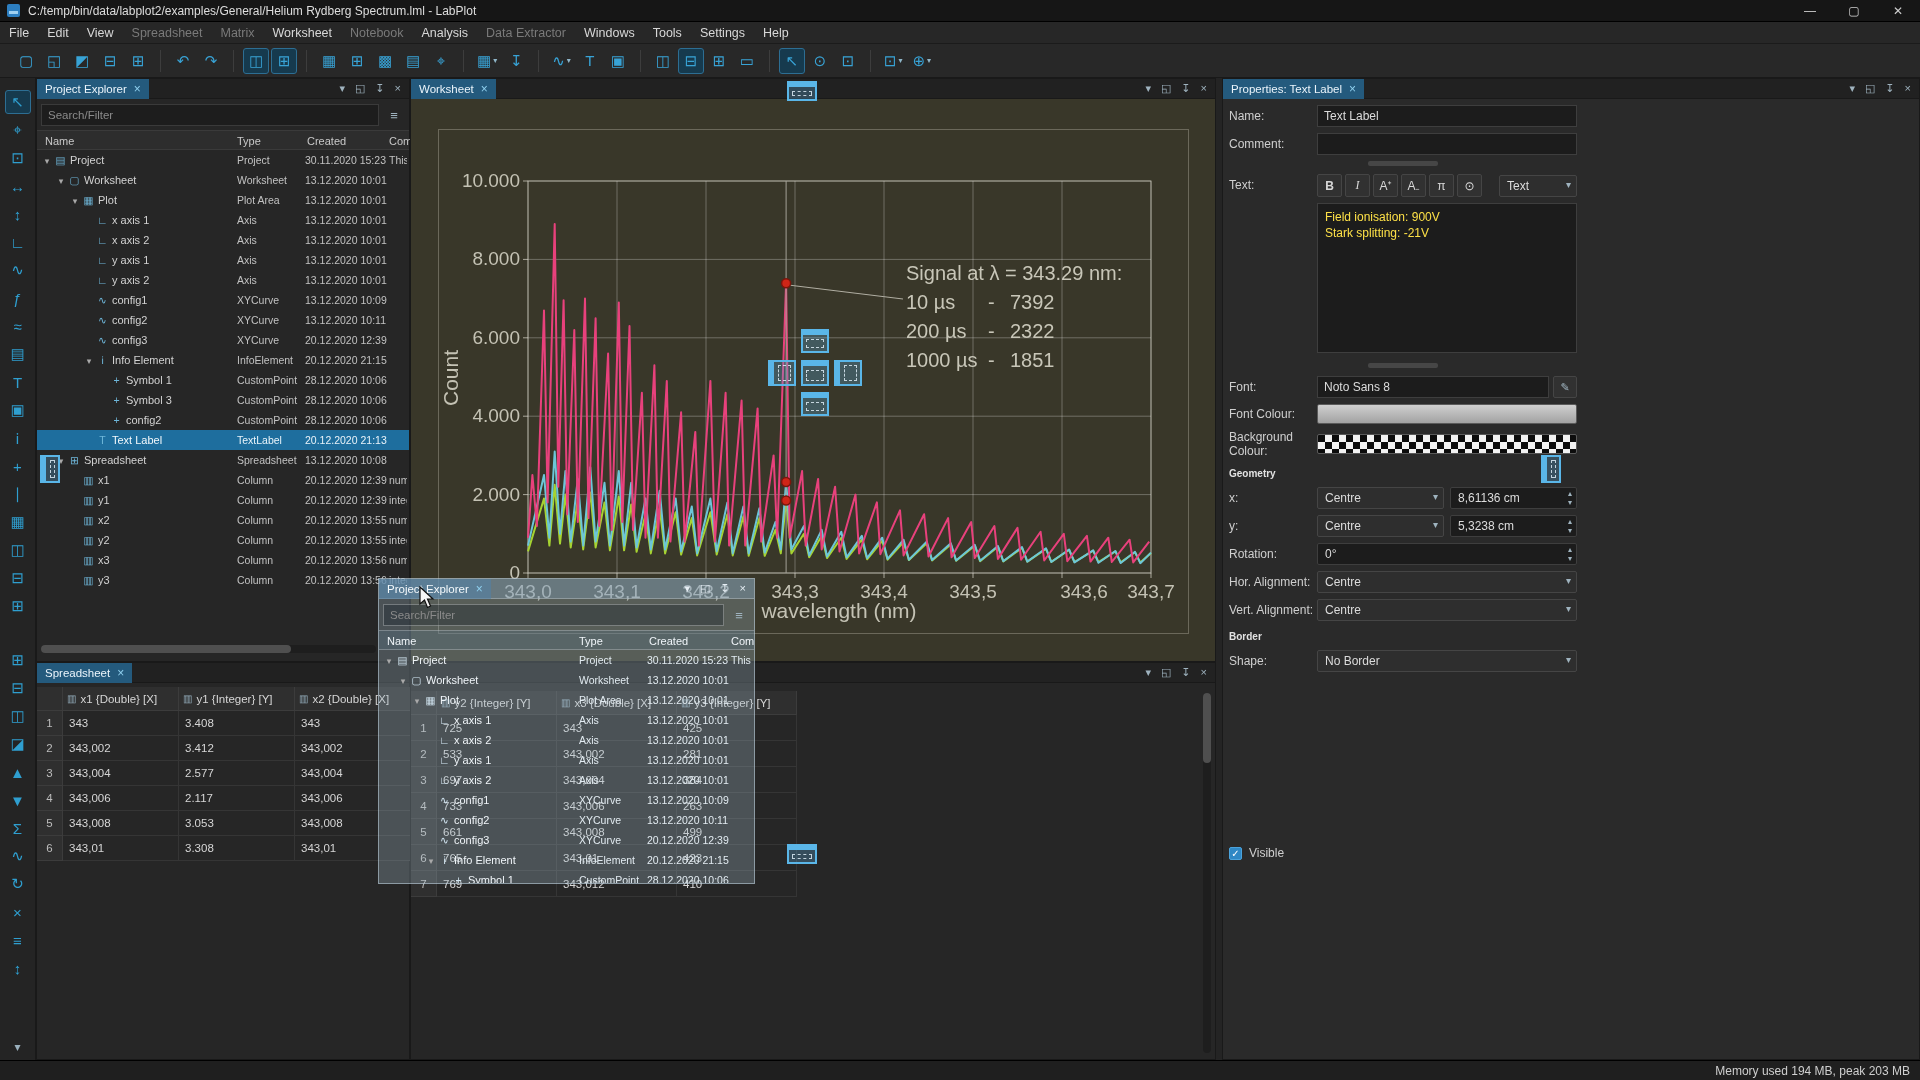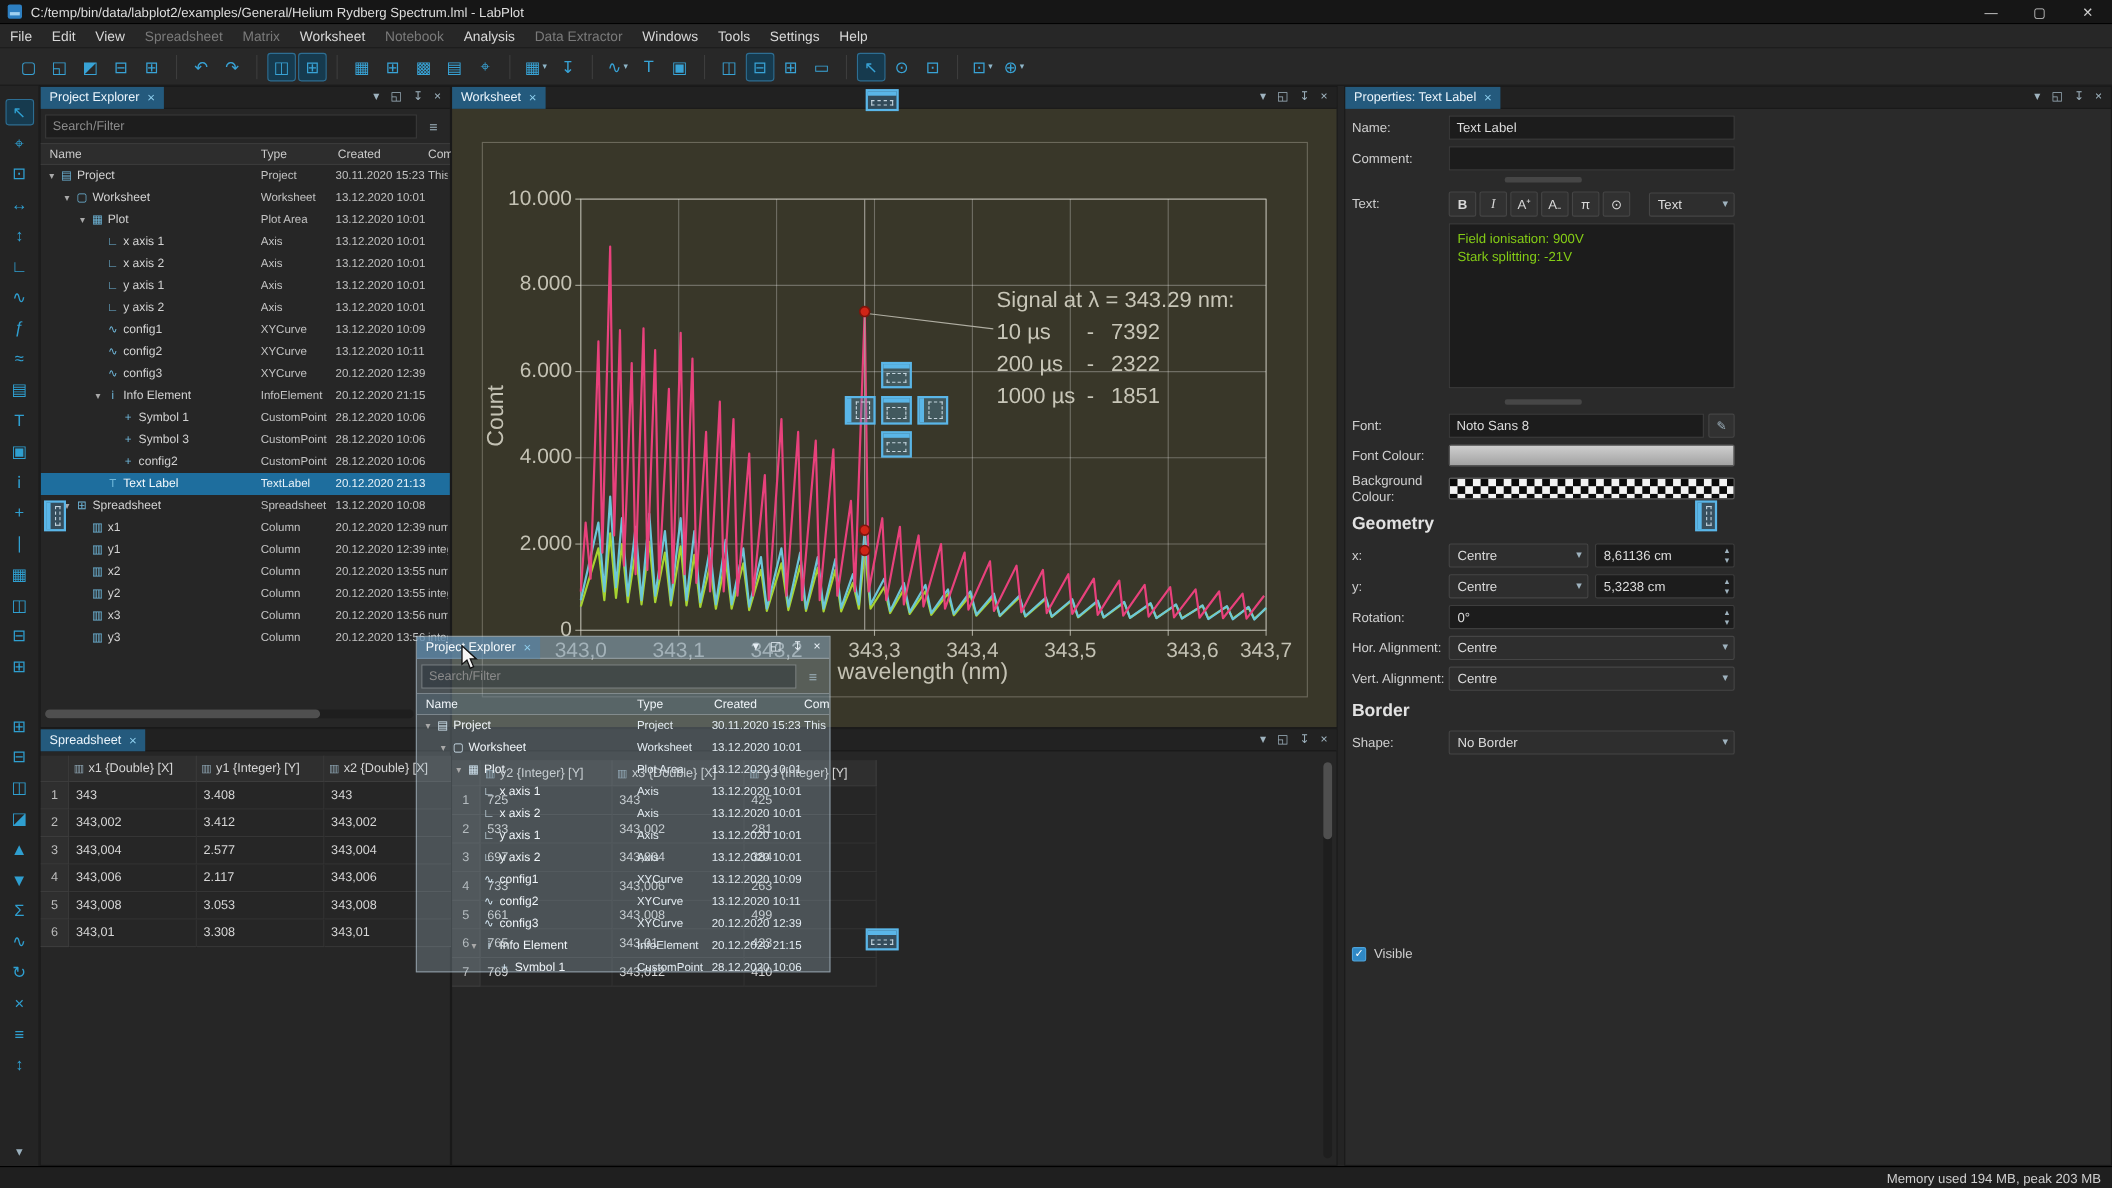--- a/index.html
+++ b/index.html
@@ -94,32 +94,32 @@
   
   .prop-form{position:absolute;left:6px;top:26px;width:348px;}
   .prow{display:flex;align-items:center;margin-bottom:6px;font-size:12px;color:#cfcfcf;}
   .plabel{width:88px;flex:none;}
   .pin{flex:1;height:22px;background:#1c1c1c;border:1px solid #3e3e3e;color:#dcdcdc;font-size:12px;padding:0 6px;outline:none;font-family:"Liberation Sans",sans-serif;}
   .grip{width:70px;height:5px;background:#464646;border-radius:2px;margin:4px auto 8px auto;}
   .txt-toolbar{display:flex;align-items:center;gap:3px;margin-bottom:6px;}
   .fmt-btn{width:25px;height:23px;background:#313131;border:1px solid #454545;border-radius:2px;color:#d8d8d8;
            display:flex;align-items:center;justify-content:center;font-size:12px;}
   .fmt-b{font-weight:bold;} .fmt-i{font-style:italic;font-family:"Liberation Serif",serif;}
-  .txt-area{height:150px;background:#1c1c1c;border:1px solid #3e3e3e;padding:5px 7px;font-size:12px;color:#84cc16;line-height:16px;margin-bottom:4px;}
+  .txt-area{height:150px;background:#1c1c1c;border:1px solid #3e3e3e;padding:5px 7px;font-size:12px;color:#fde047;line-height:16px;margin-bottom:4px;}
   .combo{position:relative;height:22px;background:#2e2e2e;border:1px solid #454545;border-radius:2px;
          display:flex;align-items:center;padding:0 18px 0 7px;color:#dcdcdc;font-size:12px;flex:1;}
   .combo::after{content:"▾";position:absolute;right:5px;top:3px;font-size:10px;color:#9fb3bf;}
   .spin{position:relative;height:22px;background:#1c1c1c;border:1px solid #3e3e3e;border-radius:2px;
         display:flex;align-items:center;padding:0 18px 0 7px;color:#dcdcdc;font-size:12px;flex:1;}
   .spin .arr{position:absolute;right:4px;top:1px;display:flex;flex-direction:column;line-height:9px;font-size:8px;color:#9fb3bf;}
   .half{display:flex;gap:6px;flex:1;}
   .swatch{flex:1;height:20px;border:1px solid #5a5a5a;border-radius:2px;}
   .swatch.font{background:linear-gradient(#cfcfcf,#a2a2a2);}
   .swatch.checker{background:repeating-conic-gradient(#f2f2f2 0 25%,#0c0c0c 0 50%);background-size:14px 14px;}
-  .sec-head{font-size:16px;font-weight:bold;color:#e2e2e2;margin:10px 0 8px 0;}
+  .sec-head{font-size:10px;font-weight:bold;color:#e2e2e2;margin:10px 0 8px 0;}
   .chk{width:13px;height:13px;background:#2f88c5;border:1px solid #4ba3dc;border-radius:2px;color:#fff;
        display:flex;align-items:center;justify-content:center;font-size:10px;margin-right:7px;}
   .edit-btn{width:24px;height:22px;margin-left:4px;background:#313131;border:1px solid #454545;border-radius:2px;
             display:flex;align-items:center;justify-content:center;color:#9fb3bf;font-size:11px;}
 
   
   .float-pe{position:absolute;left:378px;top:578px;width:377px;height:306px;z-index:50;overflow:hidden;
             background:rgba(162,184,200,0.30);border:1px solid rgba(195,214,228,0.55);}
   .float-pe .tabbar{background:rgba(130,160,184,0.40);border-bottom:1px solid rgba(255,255,255,0.25);color:#eef4f9;}
   .float-pe .tab{background:rgba(80,130,168,0.55);color:#f4f9fc;}

